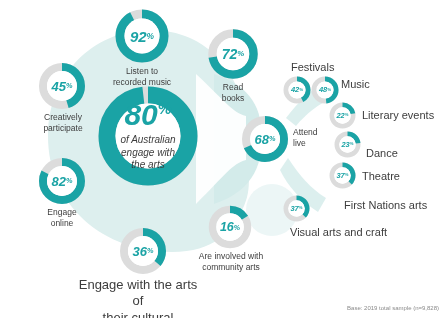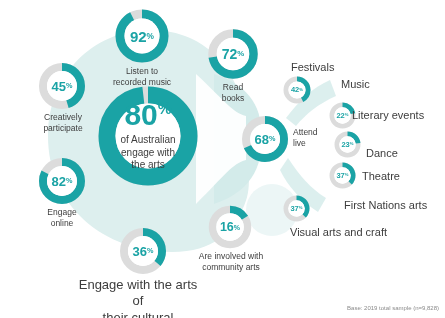--- a/index.html
+++ b/index.html
@@ -5,21 +5,21 @@
   html,body{margin:0;padding:0;}
   body{
     width:445px;height:318px;
     background:#ffffff;
     font-family:"Liberation Sans",sans-serif;
     overflow:hidden;
     position:relative;
   }
   #stage{position:absolute;left:0;top:0;width:445px;height:318px;}
   .blob{position:absolute;}
-  .node{position:absolute;}
+  .node{position:absolute;font-style:italic;}
   .ringwrap{position:absolute;}
   .ringwrap svg{display:block;overflow:visible;}
   .pctlabel{
     position:absolute;left:0;top:0;width:100%;height:100%;
     display:flex;align-items:center;justify-content:center;
     color:#1aa3a5;font-weight:bold;line-height:1;
     white-space:nowrap;
   }
   .pctlabel .sup{font-size:0.56em;vertical-align:super;font-weight:bold;margin-left:0px;}
   .caption{
@@ -201,36 +201,49 @@
         <circle cx="14" cy="14" r="8.6" fill="#ffffff"></circle>
       </svg>
     </div>
     <div class="pctlabel" style="font-size:7.5px;">
       <span>42</span>
         <span class="sup">%</span>
     </div>
   </div>
   <div class="sat-cap" style="left:291px;top:61px;">Festivals</div>
 
+  <div class="node" style="left:311px;top:76px;width:28px;height:28px;">
+    <div class="ringwrap" style="left:0;top:0;width:28px;height:28px;">
+      <svg width="28" height="28" viewBox="0 0 28 28">
+        <circle cx="14" cy="14" r="11" fill="none" stroke="#dcdcdc" stroke-width="5"></circle>
+        <circle class="arc" cx="14" cy="14" r="11" fill="none" stroke="#1aa3a5" stroke-width="5" transform="rotate(-90 14 14)" stroke-dasharray="33.18 36.94"></circle>
+        <circle cx="14" cy="14" r="8.6" fill="#ffffff"></circle>
+      </svg>
+    </div>
+    <div class="pctlabel" style="font-size:7.5px;">
+      <span>48</span>
+        <span class="sup">%</span>
+    </div>
+  </div>
   <div class="sat-cap" style="left:341px;top:78px;">Music</div>
 
   <div class="node" style="left:329px;top:102px;width:27px;height:27px;">
     <div class="ringwrap" style="left:0;top:0;width:27px;height:27px;">
       <svg width="27" height="27" viewBox="0 0 27 27">
         <circle cx="13.5" cy="13.5" r="10.6" fill="none" stroke="#dcdcdc" stroke-width="4.8"></circle>
         <circle class="arc" cx="13.5" cy="13.5" r="10.6" fill="none" stroke="#1aa3a5" stroke-width="4.8" transform="rotate(-90 13.5 13.5)" stroke-dasharray="14.65 52.95"></circle>
         <circle cx="13.5" cy="13.5" r="8.3" fill="#ffffff"></circle>
       </svg>
     </div>
     <div class="pctlabel" style="font-size:7.5px;">
       <span>22</span>
         <span class="sup">%</span>
     </div>
   </div>
-  <div class="sat-cap" style="left:352px;top:109px;">Literary events</div>
+  <div class="sat-cap" style="left:362px;top:109px;">Literary events</div>
 
   <div class="node" style="left:334px;top:131px;width:27px;height:27px;">
     <div class="ringwrap" style="left:0;top:0;width:27px;height:27px;">
       <svg width="27" height="27" viewBox="0 0 27 27">
         <circle cx="13.5" cy="13.5" r="10.6" fill="none" stroke="#dcdcdc" stroke-width="4.8"></circle>
         <circle class="arc" cx="13.5" cy="13.5" r="10.6" fill="none" stroke="#1aa3a5" stroke-width="4.8" transform="rotate(-90 13.5 13.5)" stroke-dasharray="15.32 52.28"></circle>
         <circle cx="13.5" cy="13.5" r="8.3" fill="#ffffff"></circle>
       </svg>
     </div>
     <div class="pctlabel" style="font-size:7.5px;">

